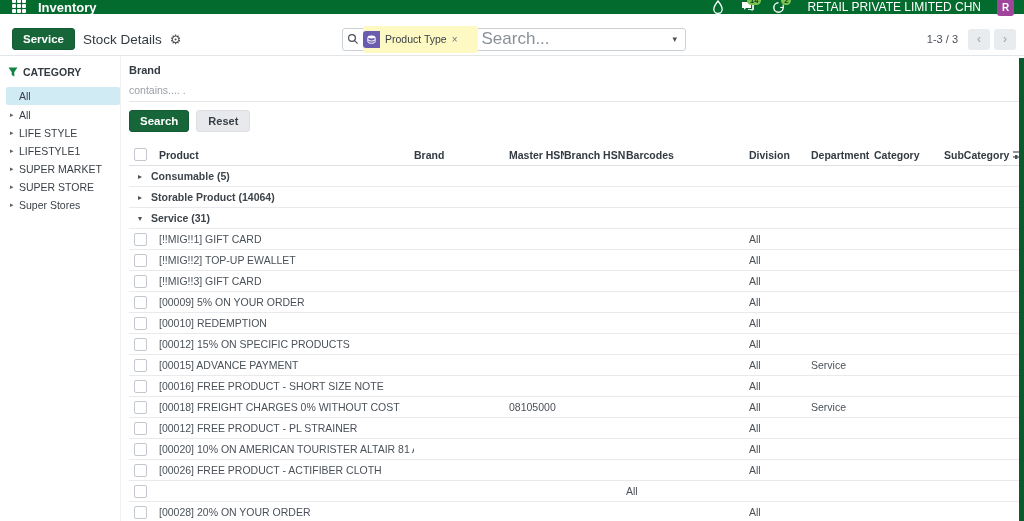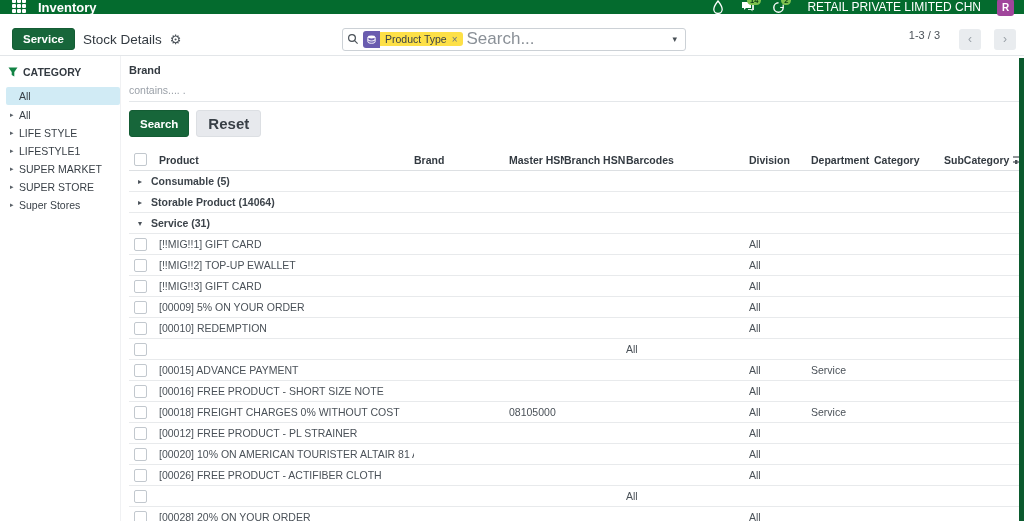--- a/index.html
+++ b/index.html
@@ -32,31 +32,31 @@
   .control-panel { position:absolute; top:23px; left:0; right:0; height:33px; background:#fff;
                    border-bottom:1px solid #e3e6e9; display:flex; align-items:center; padding:0 12px; }
   .cp-left { display:flex; align-items:center; gap:8px; min-width:330px; }
   .btn-green { background:#17663a; color:#fff; border:1px solid #145c34; border-radius:3px;
                font-size:11.5px; font-weight:bold; padding:4px 10px; cursor:pointer;
                font-family:"Liberation Sans", sans-serif; }
   .cp-title { font-size:13.5px; color:#333a41; }
   .gear { font-size:13px; color:#4a5158; cursor:pointer; line-height:1; }
   .searchbox { width:344px; height:23px; border:1px solid #ccd1d6; border-radius:3px;
                display:flex; align-items:center; padding:0 4px; margin:0 auto; background:#fff; }
-  .facet { display:flex; align-items:center; background:#fde047; border-radius:3px;
-           height:14px; margin:0 4px; padding-right:5px; }
+  .facet { display:flex; align-items:center; background:#fef9c3; border-radius:3px;
+           height:27px; margin:0 4px; padding-right:20px; }
   .facet-icon { width:17px; height:17px; background:#6a5caf; border-radius:3px 0 0 3px;
                 display:flex; align-items:center; justify-content:center; margin-right:5px; }
   .facet-label { font-size:10.5px; color:#383f46; white-space:nowrap; }
   .facet-x { font-size:10px; color:#6c757d; margin-left:5px; cursor:pointer; }
   .search-input { border:none; outline:none; flex:1; font-size:17px; color:#383f46; min-width:30px;
                   font-family:"Liberation Sans", sans-serif; }
   .search-input::placeholder { color:#8a9097; }
   .search-caret { color:#495057; font-size:9px; padding:0 4px; cursor:pointer; }
-  .cp-right { min-width:330px; display:flex; justify-content:flex-end; gap:13px; }
+  .cp-right { min-width:330px; display:flex; align-items:center; justify-content:flex-end; gap:4px; }
   .pager-range { font-size:11px; color:#4a5158; margin-right:6px; }
   .pager-btn { width:22px; height:21px; background:#e9ecef; border:none; border-radius:3px;
                color:#9aa1a8; font-size:12px; cursor:pointer; display:flex; align-items:center;
                justify-content:center; font-family:"Liberation Sans", sans-serif; }
 
   
   .content { position:absolute; top:56px; left:0; right:0; bottom:0; display:flex; }
   .sidebar { width:120px; padding:10px 0 0 6px; flex-shrink:0; }
   .sb-header { display:flex; align-items:center; gap:5px; font-size:10.5px; font-weight:bold;
                color:#333a41; margin:0 0 9px 2px; }
@@ -68,21 +68,21 @@
   .main { flex:1; position:relative; padding:8px 8px 0 8px; border-left:1px solid #f0f1f3; }
 
   
   .filter-field-label { font-size:11px; font-weight:bold; color:#333a41; margin-bottom:4px; }
   .contains-input { width:100%; border:none; border-bottom:1px solid #e4e7ea; outline:none;
                     font-size:10.5px; color:#383f46; padding:2px 0 5px 0; background:transparent;
                     font-family:"Liberation Sans", sans-serif; }
   .contains-input::placeholder { color:#9aa0a8; }
   .filter-btns { display:flex; gap:7px; margin:8px 0 12px 0; }
   .btn-reset { background:#e7e9ed; color:#383f46; border:1px solid #dcdfe3; border-radius:3px;
-               font-size:15px; font-weight:bold; padding:4px 11px; cursor:pointer;
+               font-size:11px; font-weight:bold; padding:4px 11px; cursor:pointer;
                font-family:"Liberation Sans", sans-serif; }
 
   
   .grid-row { display:grid;
     grid-template-columns:30px 255px 95px 55px 62px 123px 62px 63px 70px 68px 1fr;
     align-items:center; height:21px; border-bottom:1px solid #e8eaec; }
   .thead { border-bottom:1px solid #dde0e3; height:22px; }
   .th { font-size:10.5px; font-weight:bold; color:#333a41; cursor:pointer; white-space:nowrap;
         overflow:hidden; }
   .cell { font-size:10.5px; color:#4a5158; white-space:nowrap; overflow:hidden; }
@@ -332,20 +332,21 @@
               <div class="cell c-division">All</div>
               <div class="cell c-department"></div>
               <div class="cell c-category"></div>
               <div class="cell c-subcategory"></div>
               <div></div>
             </div>
             <div class="grid-row">
               <div>
                 <div class="cb"></div>
               </div>
+              <div class="cell c-product">[00012] 15% ON SPECIFIC PRODUCTS</div>
               <div class="cell c-brand"></div>
               <div class="cell c-master"></div>
               <div class="cell c-branch"></div>
               <div class="cell c-barcodes"></div>
               <div class="cell c-division">All</div>
               <div class="cell c-department"></div>
               <div class="cell c-category"></div>
               <div class="cell c-subcategory"></div>
               <div></div>
             </div>

